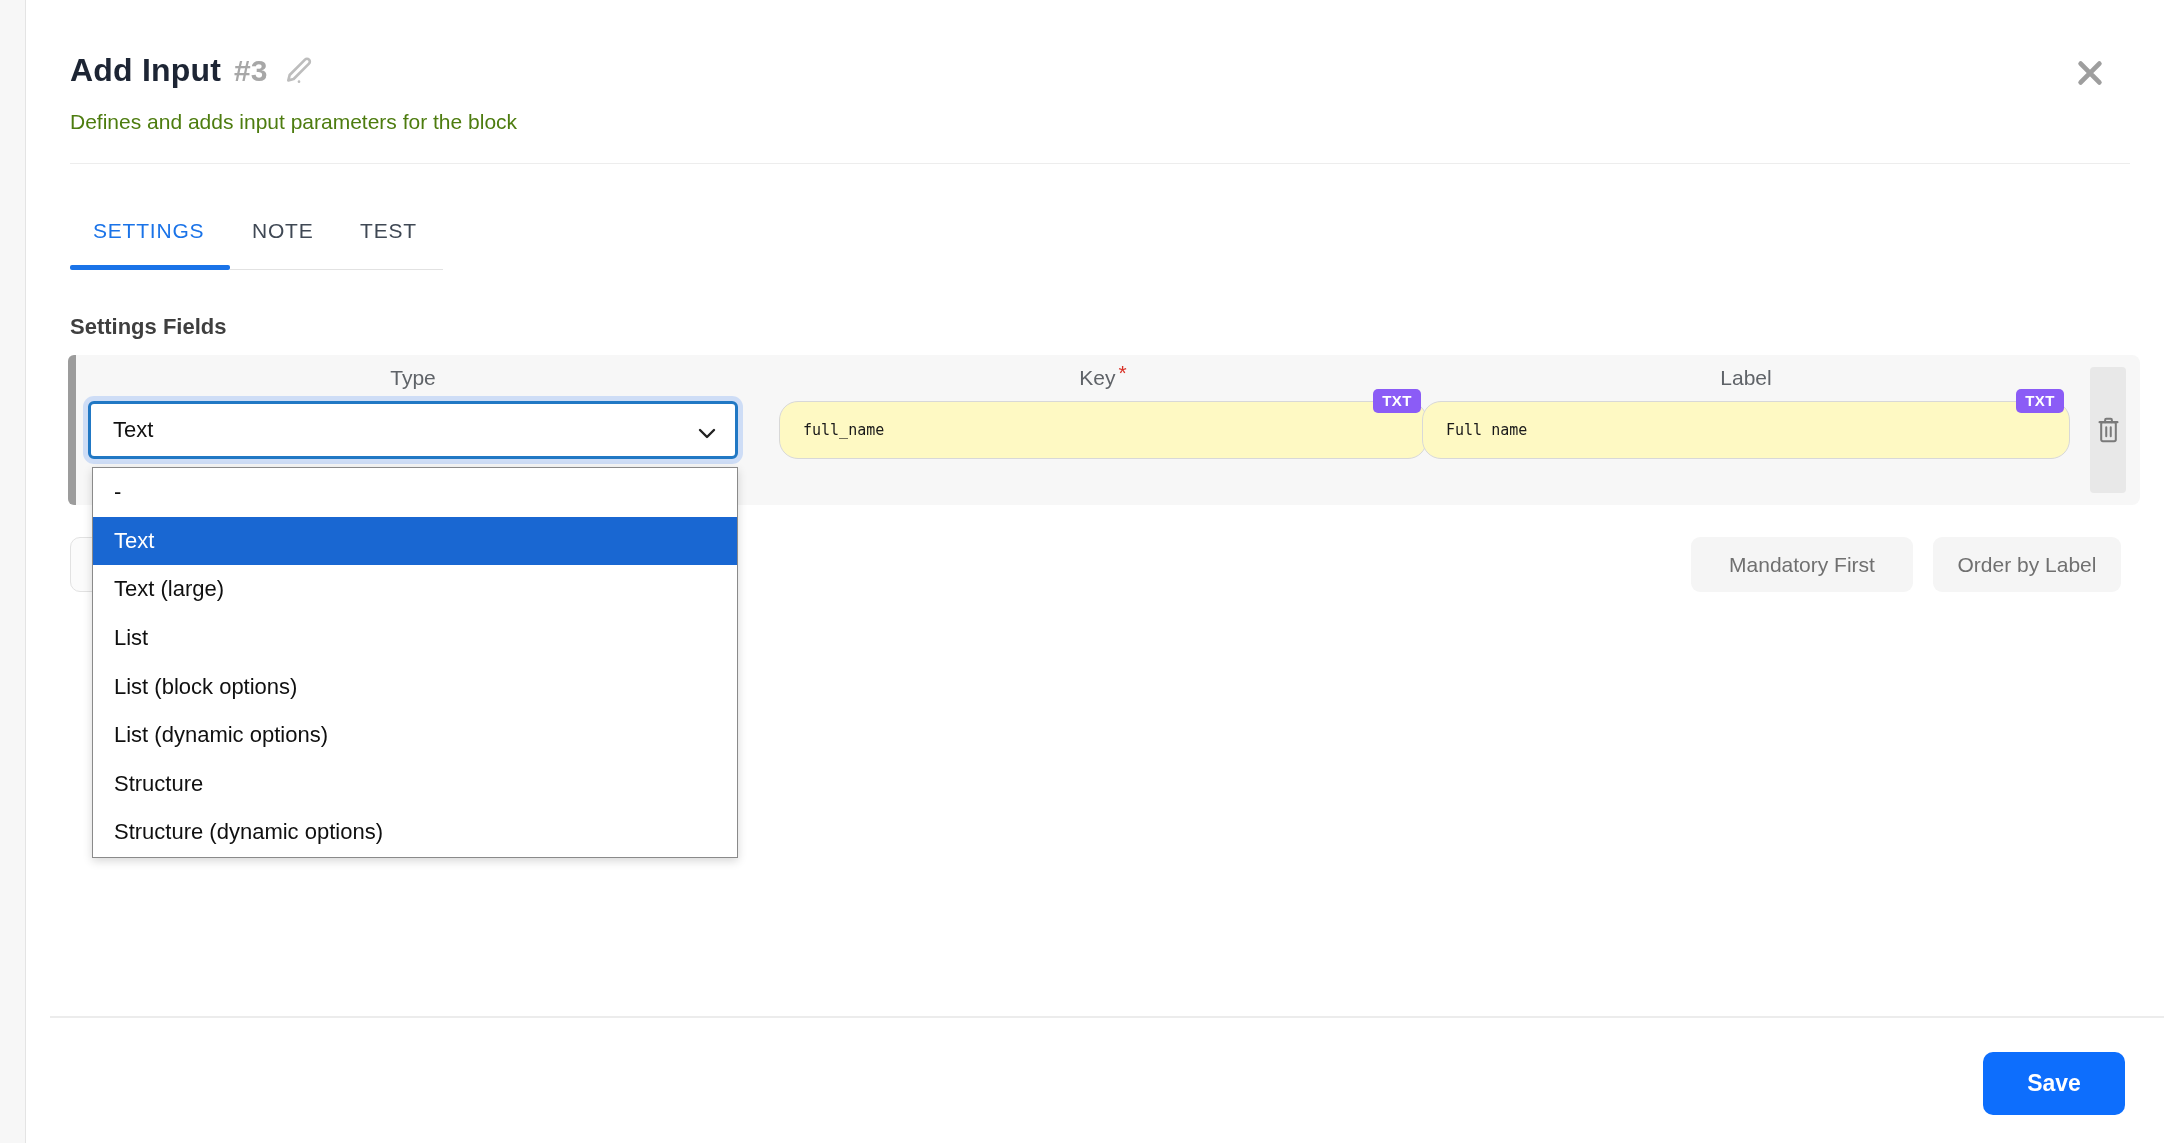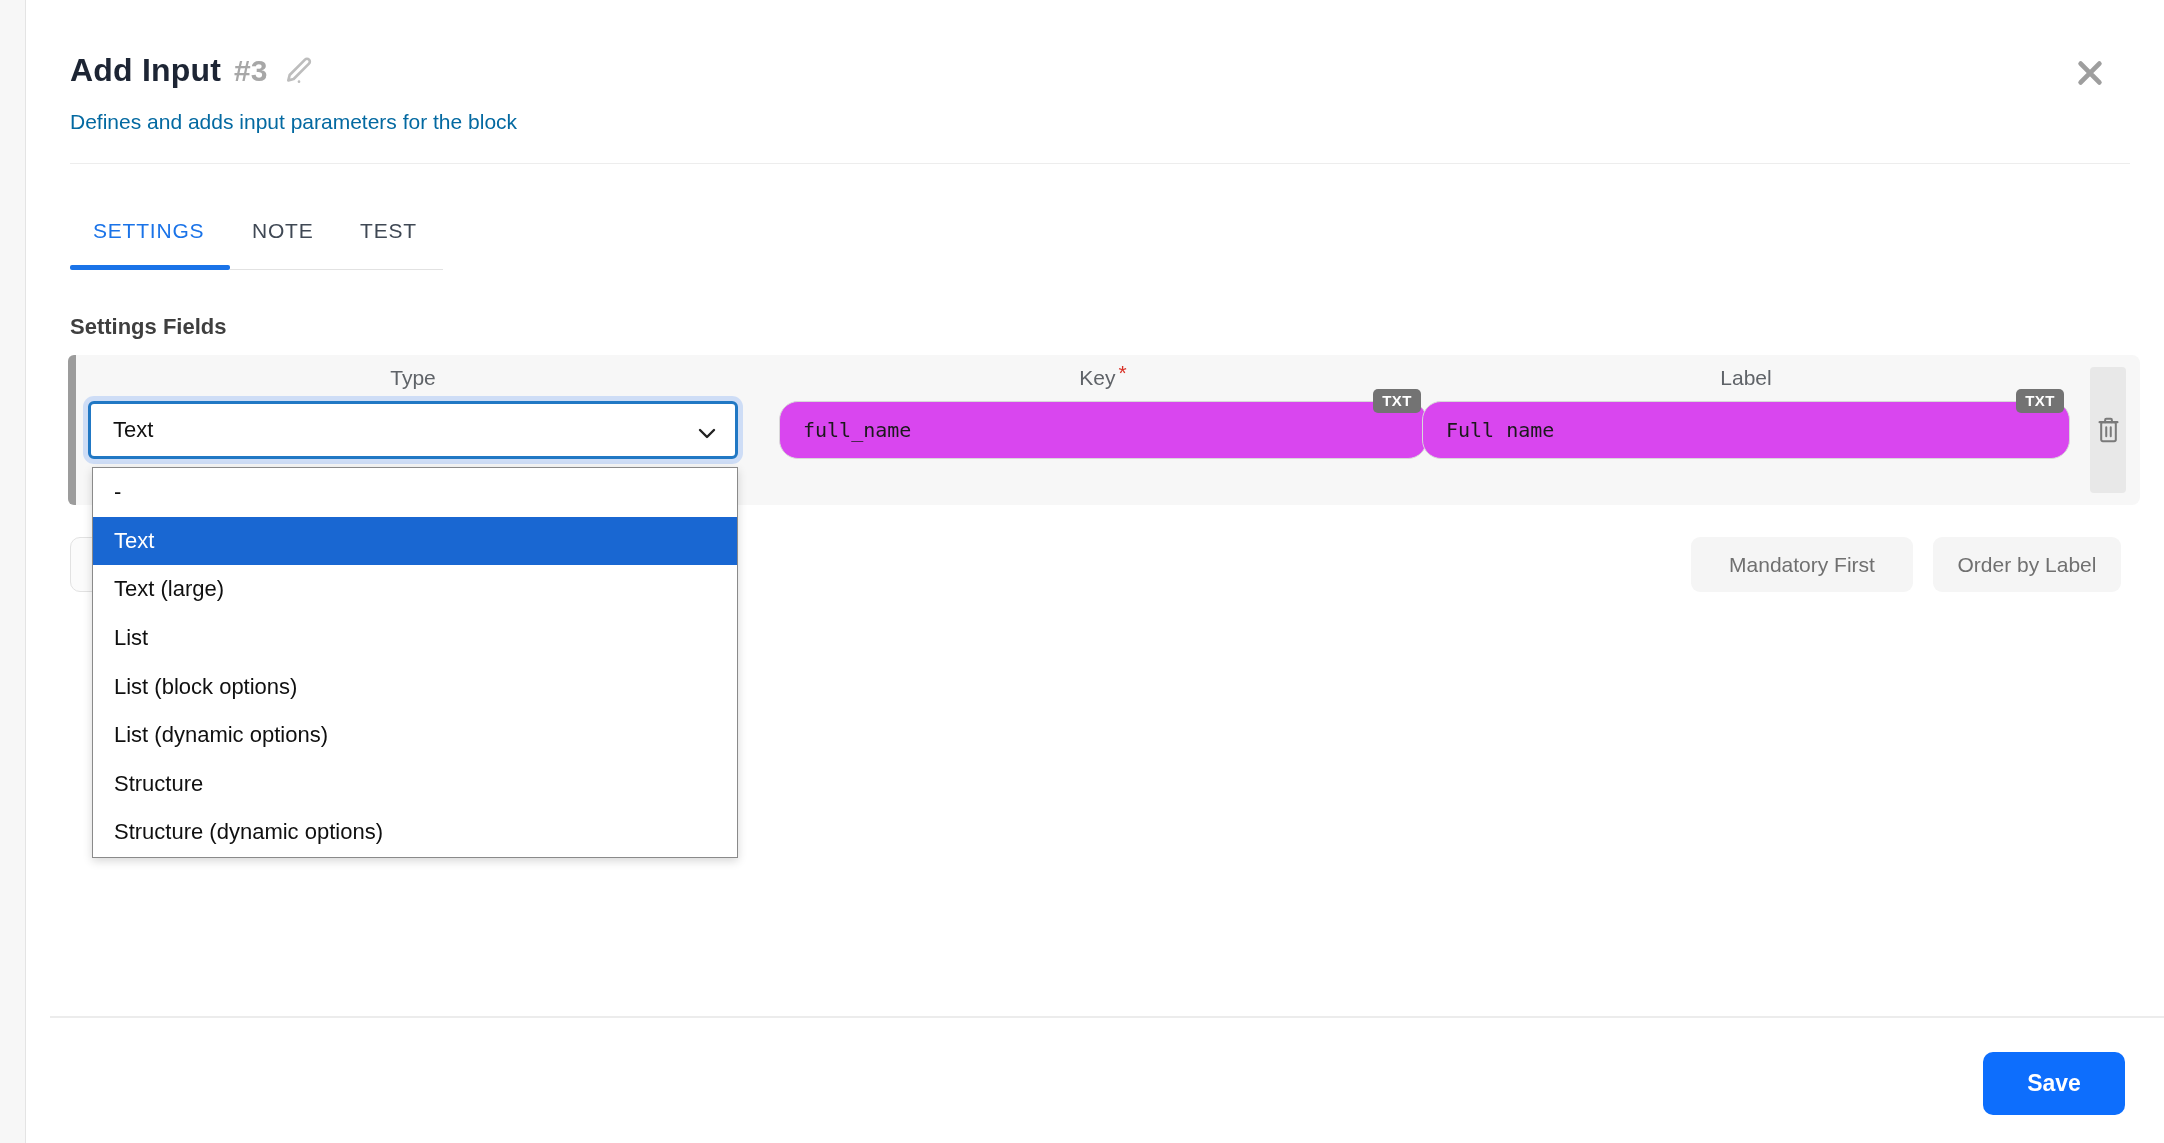--- a/index.html
+++ b/index.html
@@ -8,21 +8,21 @@
 
   
   .side-strip { position: absolute; left: 0; top: 0; width: 26px; height: 1143px;
                 background: #f7f7f7; border-right: 1px solid #e4e4e4; }
 
   
   .title-row { position: absolute; left: 70px; top: 52px; display: flex; align-items: center; text-align: center; }
   .page-title { font-size: 32px; font-weight: 700; color: #1d2534; letter-spacing: .2px; }
   .title-badge { font-size: 30px; font-weight: 700; color: #a7a7a7; margin-left: 13px; }
   .pencil { margin-left: 16px; width: 32px; height: 32px; cursor: pointer; }
-  .subtitle { position: absolute; left: 70px; top: 110px; font-size: 21px; color: #0369a1; }
+  .subtitle { position: absolute; left: 70px; top: 110px; font-size: 21px; color: #4d7c0f; }
   .close-btn { position: absolute; left: 2070px; top: 53px; width: 40px; height: 40px;
                display: flex; align-items: center; justify-content: center; cursor: pointer; }
   .header-divider { position: absolute; left: 70px; top: 163px; width: 2060px; height: 1px; background: #ededed; }
 
   
   .tab { position: absolute; top: 219px; font-size: 21px; font-weight: 500; letter-spacing: .8px;
          color: #3f4854; cursor: pointer; }
   .tab.active { color: #1a73e8; }
   .tab-settings { left: 93px; }
   .tab-note { left: 252px; }
@@ -45,25 +45,25 @@
   .field-label { font-size: 21px; color: #5f6368; margin-bottom: 9px; height: 26px; text-align: center; }
   .req { color: #d93025; font-size: 21px; position: relative; top: -5px; margin-left: 3px; }
 
   .select-box { position: relative; width: 650px; height: 58px; background: #fff;
                 border: 3px solid #2178c4; border-radius: 6px;
                 box-shadow: 0 0 0 5px rgba(66,133,244,.22);
                 display: flex; align-items: center; cursor: pointer; }
   .select-value { font-size: 22px; color: #111; padding-left: 22px; }
   .select-box svg.chev { position: absolute; right: 16px; top: 17px; }
 
-  .text-input { width: 100%; height: 58px; background: #d946ef; border: 1px solid #d8d8d8;
-                border-radius: 19px; font-family: "DejaVu Sans Mono", monospace; font-size: 20px;
+  .text-input { width: 100%; height: 58px; background: #fef9c3; border: 1px solid #d8d8d8;
+                border-radius: 19px; font-family: "DejaVu Sans Mono", monospace; font-size: 15px;
                 color: #1a1a1a; padding-left: 23px; outline: none; }
   .input-wrap { position: relative; }
-  .txt-badge { position: absolute; top: -12px; right: 6px; background: #737373; color: #ffffff;
+  .txt-badge { position: absolute; top: -12px; right: 6px; background: #8b5cf6; color: #ffffff;
                font-size: 15px; font-weight: 700; letter-spacing: .5px;
                padding: 3px 9px 4px; border-radius: 5px; }
 
   .delete-field { position: absolute; left: 2022px; top: 12px; width: 36px; height: 126px;
                   background: #e8e8e8; border-radius: 4px; display: flex; align-items: center;
                   justify-content: center; cursor: pointer; }
 
   
   .ghost-btn { position: absolute; left: 70px; top: 537px; width: 180px; height: 55px;
                background: #fbfbfb; border: 1px solid #e2e2e2; border-radius: 10px; }

